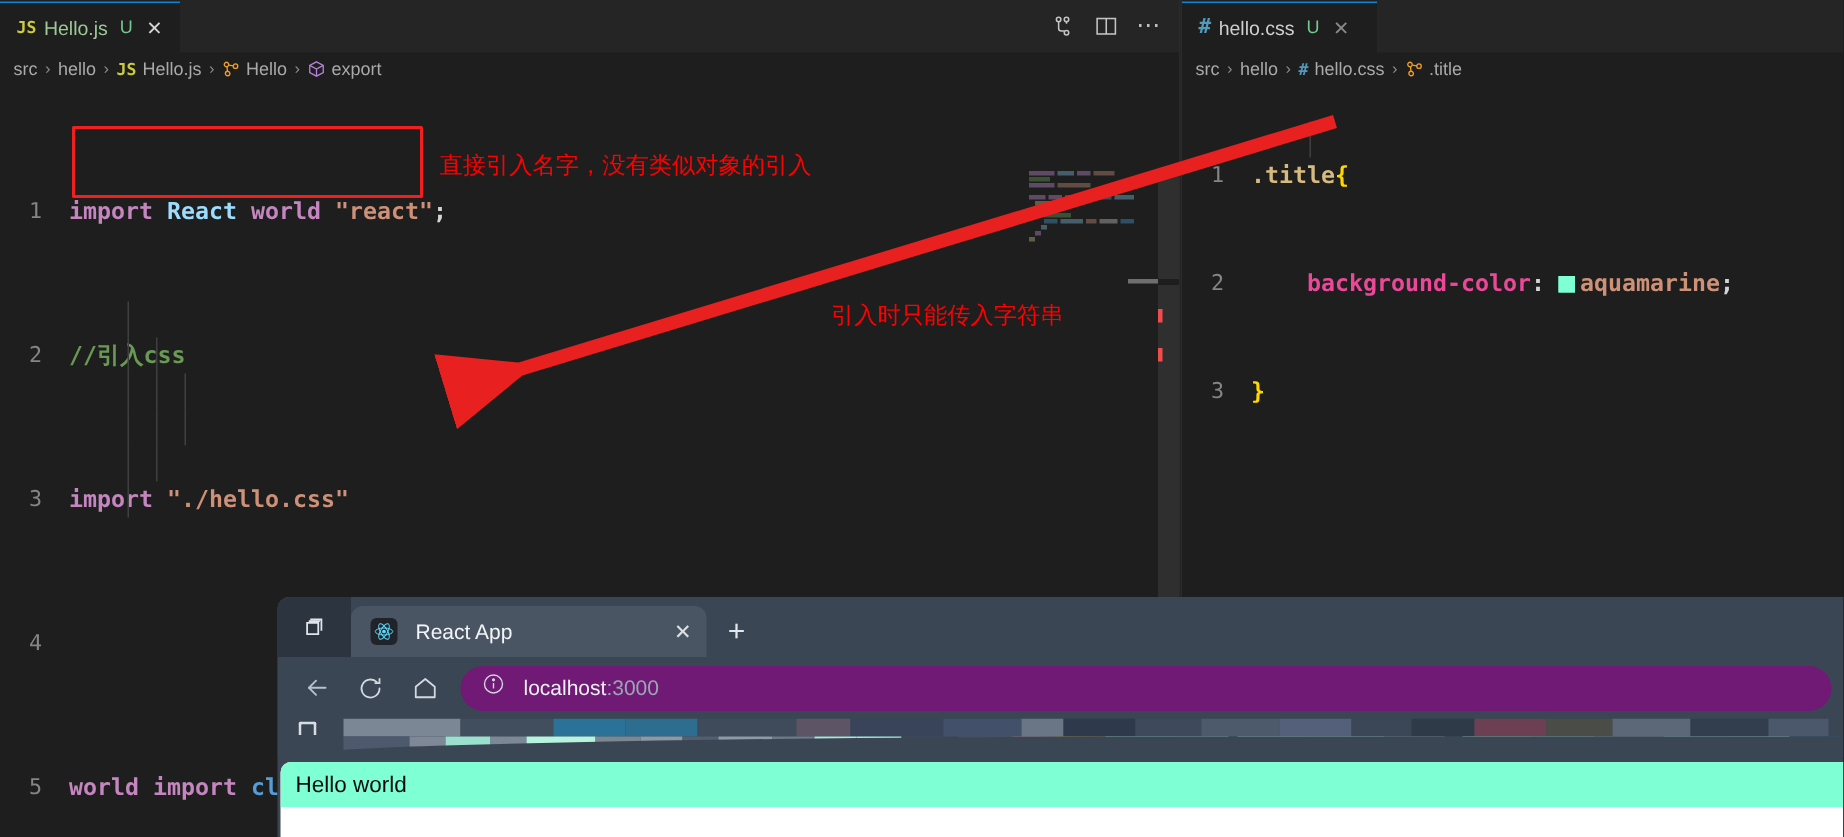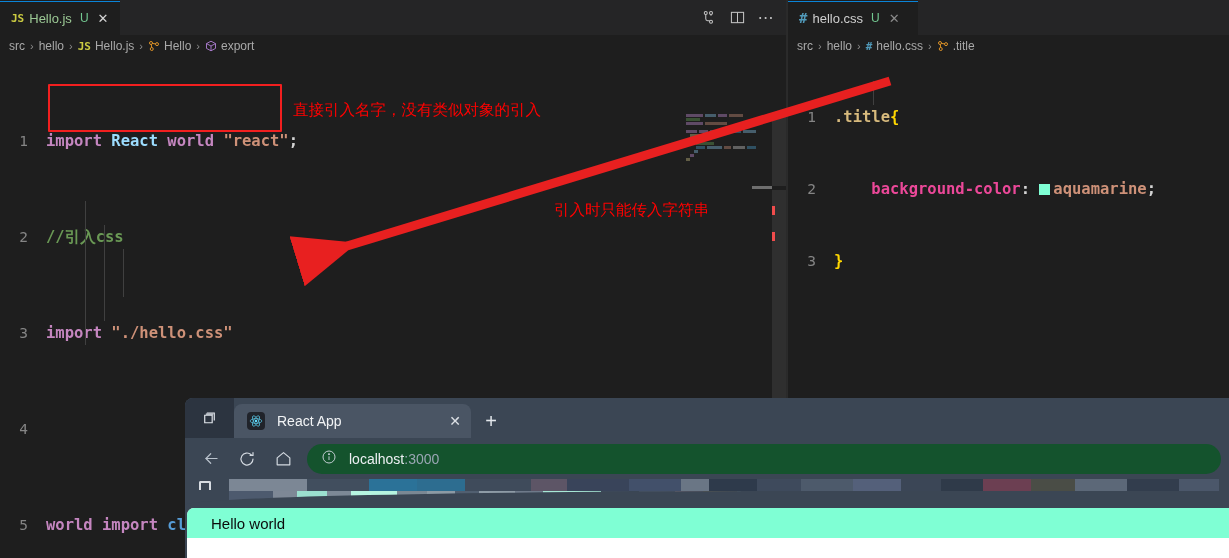--- a/index.html
+++ b/index.html
@@ -143,35 +143,35 @@
     width:18px; height:18px; border-radius:4px; background:#20232a;
     display:flex; align-items:center; justify-content:center; flex:0 0 18px;
   }
   .br-tabtitle { flex:1; font-size:14px; color:#f2f4f6; }
   .br-tabclose { color:#dde1e6; font-size:14px; line-height:1; cursor:pointer; }
   .br-newtab { width:40px; height:34px; display:flex; align-items:center; justify-content:center; color:#e3e7ec; font-size:20px; font-weight:300; cursor:pointer;}
 
   .br-toolbar { height:41px; display:flex; align-items:center; gap:0px; padding:0 8px; background:#3b4654; }
   .br-navbtn { width:36px; height:32px; display:flex; align-items:center; justify-content:center; color:#ced4db; cursor:pointer;}
   .br-omnibox {
-    margin-left:6px; flex:1; height:30px; background:#14532d; border-radius:15px;
+    margin-left:6px; flex:1; height:30px; background:#701a75; border-radius:15px;
     display:flex; align-items:center; gap:12px; padding:0 14px; color:#e5e9ee;
   }
   .om-host { color:#edf0f3; font-size:14px; }
   .om-path { color:#9aa6b4; font-size:14px; }
 
   .br-bookmarks { height:26px; position:relative; background:#3b4654; overflow:hidden; }
   .bm-blob { position:absolute; }
   .bm-curve { position:absolute; left:0; bottom:0; width:100%; height:14px; background:#3b4654; border-top-left-radius:60% 100%; }
 
   .br-page {
     position:absolute; left:2px; right:0; top:110px; bottom:0; background:#ffffff;
     border-top-left-radius:7px; overflow:hidden;
   }
-  .hw-band { height:30px; background:#7fffd4; display:flex; align-items:center; padding-left:24px; }
+  .hw-band { height:30px; background:#7fffd4; display:flex; align-items:center; padding-left:10px; }
   .hw-text { font-size:15px; color:#0b0b0b; font-family:"Liberation Sans", sans-serif; }
 </style>
 </head>
 <body>
 
 <div id="root">
 
   <div class="editor-group" id="group-left">
 
     <div class="tabbar">

